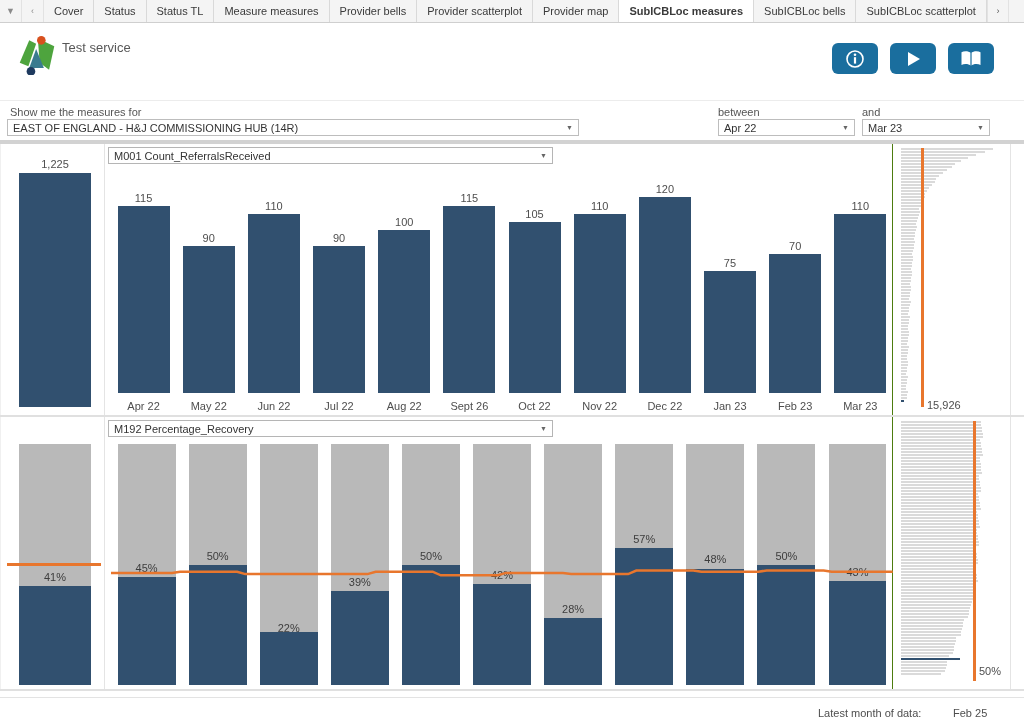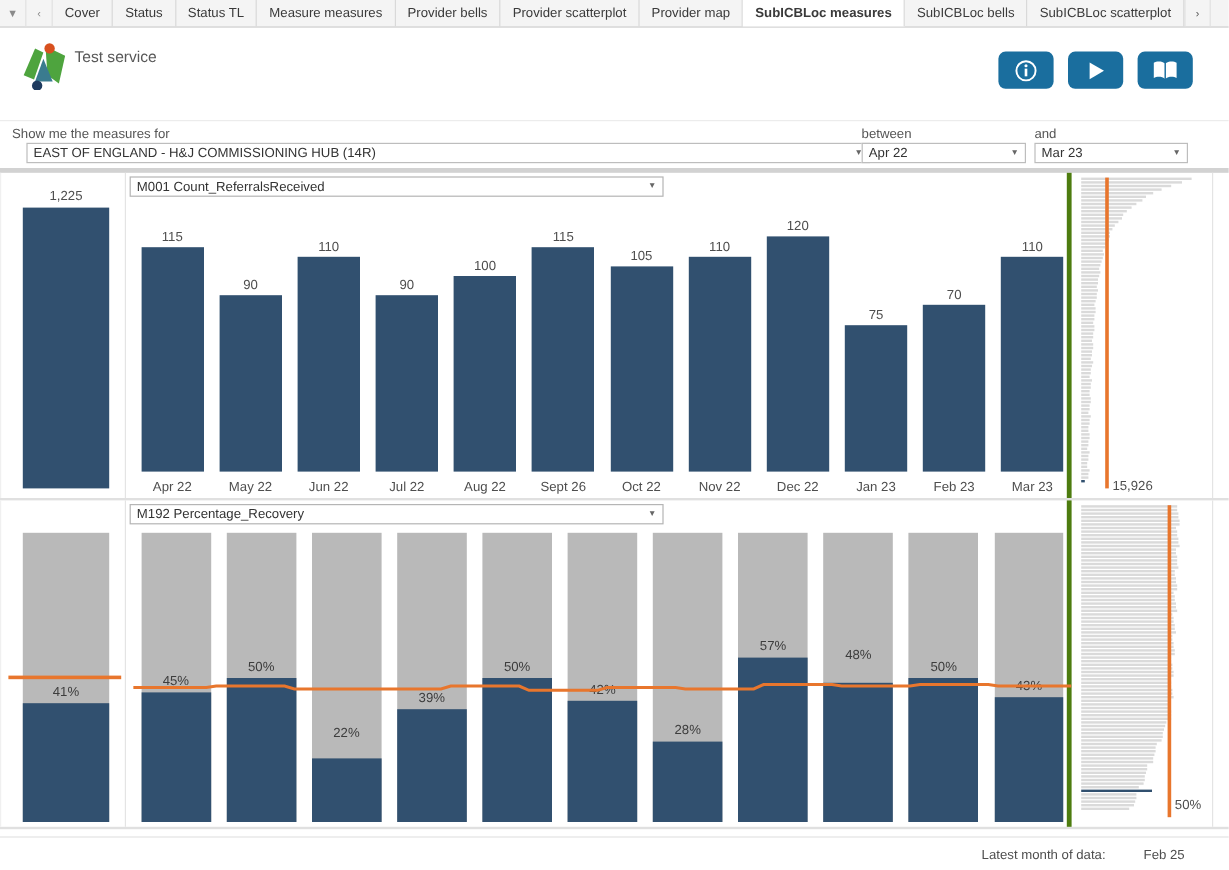--- a/index.html
+++ b/index.html
@@ -25,21 +25,21 @@
   .fselect { position:absolute; top:18px; height:17px; border:1px solid #bdbdbd; background:#fff; display:flex; align-items:center; justify-content:space-between; padding:0 5px; font-size:11px; color:#333; cursor:pointer; }
   .fselect .arr, .mselect .arr { font-size:7px; color:#666; margin-left:6px; }
 
   .gray-strip { height:4px; background:#d2d2d2; }
 
   
   .chart-row { display:flex; position:relative; border-bottom:2px solid #e0e0e0; }
   #row1 { height:273px; }
   #row2 { height:274px; }
   .left-panel { width:105px; border-right:1px solid #e4e4e4; position:relative; border-left:1px solid #f0f0f0; }
-  .mid-panel { width:788px; border-right:4px solid #4d7c0f; position:relative; }
+  .mid-panel { width:788px; border-right:1px solid #4d7c0f; position:relative; }
   .rank-panel { width:118px; border-right:1px solid #e4e4e4; position:relative; }
 
   .mselect { position:absolute; left:3px; top:3px; width:445px; height:17px; border:1px solid #b5b5b5; background:#fff; display:flex; align-items:center; justify-content:space-between; padding:0 5px; font-size:11px; color:#333; cursor:pointer; }
 
   
   .sum-label { position:absolute; left:18px; width:72px; text-align:center; font-size:11px; color:#4e4e4e; }
   .sum-bar { position:absolute; left:18px; width:72px; }
 
   
   .plot { position:absolute; left:6px; width:782px; }
@@ -119,21 +119,21 @@
         <path d="M11 3 C8.5 0.8 4 0.8 1.5 2.2 L1.5 15 C4 13.6 8.5 13.6 11 15.8 Z" fill="#fff"></path>
         <path d="M11 3 C13.5 0.8 18 0.8 20.5 2.2 L20.5 15 C18 13.6 13.5 13.6 11 15.8 Z" fill="#fff"></path>
         <rect x="10.4" y="2.4" width="1.2" height="13.6" fill="#1a6e9e"></rect>
       </svg>
     </button>
   </div>
 </div>
 
 <div class="filters">
   <div class="flabel" style="left:10px;">Show me the measures for</div>
-  <div class="fselect" style="left:22px; width:703px;">
+  <div class="fselect" style="left:7px; width:572px;">
     <span>EAST OF ENGLAND - H&amp;J COMMISSIONING HUB (14R)</span>
     <span class="arr">▼</span>
   </div>
   <div class="flabel" style="left:718px;">between</div>
   <div class="fselect" style="left:718px; width:137px;">
     <span>Apr 22</span>
     <span class="arr">▼</span>
   </div>
   <div class="flabel" style="left:862px;">and</div>
   <div class="fselect" style="left:862px; width:128px;">
@@ -332,21 +332,21 @@
           <div class="stack">
             <div class="fill" style="background: rgb(49, 80, 111); height: 108.45px;"></div>
             <div class="plabel" style="bottom: 111.45px;">45%</div>
           </div>
           <div class="stack">
             <div class="fill" style="background: rgb(49, 80, 111); height: 120.5px;"></div>
             <div class="plabel" style="bottom: 123.5px;">50%</div>
           </div>
           <div class="stack">
             <div class="fill" style="background: rgb(49, 80, 111); height: 53.02px;"></div>
-            <div class="plabel" style="bottom: 68px;">22%</div>
+            <div class="plabel" style="bottom: 51px;">22%</div>
           </div>
           <div class="stack">
             <div class="fill" style="background: rgb(49, 80, 111); height: 93.99px;"></div>
             <div class="plabel" style="bottom: 96.99px;">39%</div>
           </div>
           <div class="stack">
             <div class="fill" style="background: rgb(49, 80, 111); height: 120.5px;"></div>
             <div class="plabel" style="bottom: 123.5px;">50%</div>
           </div>
           <div class="stack">
@@ -356,21 +356,21 @@
           <div class="stack">
             <div class="fill" style="background: rgb(49, 80, 111); height: 67.48px;"></div>
             <div class="plabel" style="bottom: 70.48px;">28%</div>
           </div>
           <div class="stack">
             <div class="fill" style="background: rgb(49, 80, 111); height: 137.37px;"></div>
             <div class="plabel" style="bottom: 140.37px;">57%</div>
           </div>
           <div class="stack">
             <div class="fill" style="background: rgb(49, 80, 111); height: 115.68px;"></div>
-            <div class="plabel" style="bottom: 133px;">48%</div>
+            <div class="plabel" style="bottom: 120px;">48%</div>
           </div>
           <div class="stack">
             <div class="fill" style="background: rgb(49, 80, 111); height: 120.5px;"></div>
             <div class="plabel" style="bottom: 123.5px;">50%</div>
           </div>
           <div class="stack">
             <div class="fill" style="background: rgb(49, 80, 111); height: 103.63px;"></div>
             <div class="plabel" style="bottom: 106.63px;">43%</div>
           </div>
         </div>

